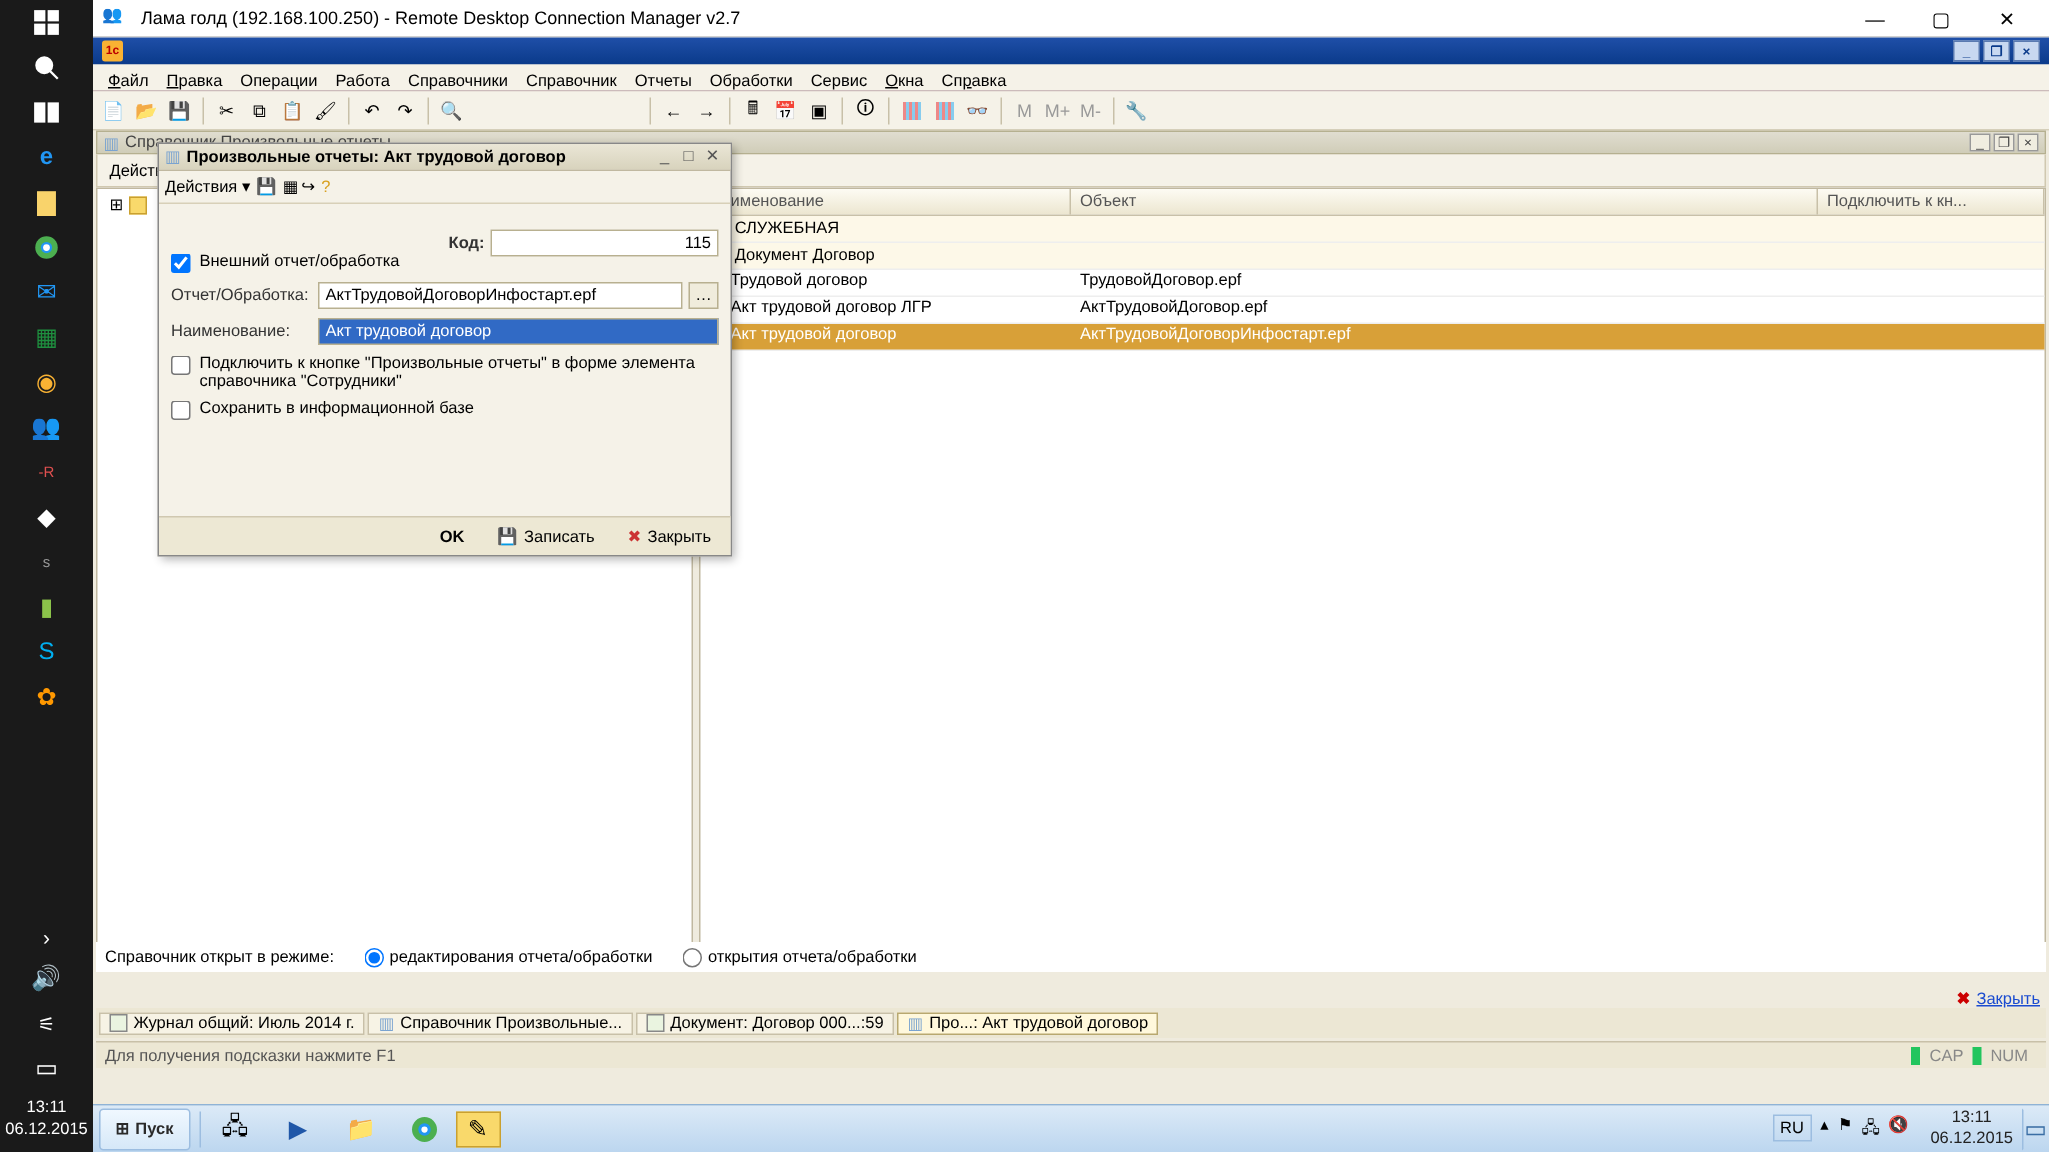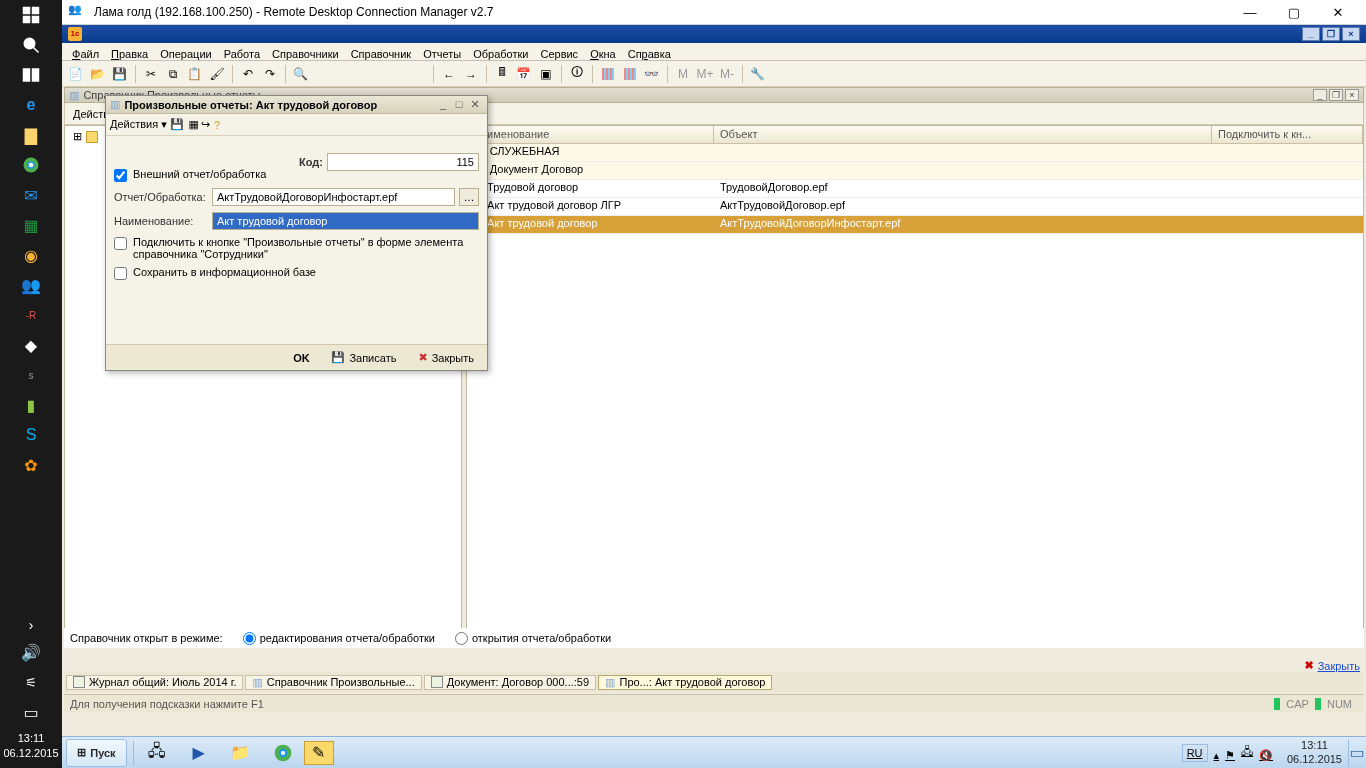--- a/index.html
+++ b/index.html
@@ -85,21 +85,21 @@
 .statusbar { position:absolute; left:2px; right:2px; bottom:24px; height:18px; background:#ece7d4; border-top:1px solid #c8c0a8; display:flex; align-items:center; padding:0 6px; color:#555;}
 .statusbar .sp{flex:1;}
 .statusbar .cell{border-left:6px solid #22c55e;padding:0 6px;color:#888;}
 
 
 .win-inner-tb { position:absolute; left:62px; bottom:0; right:0; height:32px; background:linear-gradient(#dceaf7,#bcd6ef); border-top:1px solid #8fb3d6; display:flex; align-items:center;}
 .win-inner-tb .start{ height:28px; padding:0 10px; background:linear-gradient(#f0f8ff,#d6e8f8); border:1px solid #9cbde0; border-radius:3px; margin:0 4px; display:flex; align-items:center; gap:4px; cursor:pointer; font-weight:bold; color:#2a2a2a;}
 .win-inner-tb .tbi{ width:42px; height:28px; display:flex; align-items:center; justify-content:center; border:1px solid transparent; cursor:pointer; font-size:16px;}
 .win-inner-tb .sep{width:1px;height:24px;background:#9cbde0;margin:0 2px;}
 .win-inner-tb .sp{flex:1;}
-.win-inner-tb .tray{display:flex;align-items:flex-end;gap:6px;padding:0 8px;text-decoration:underline;}
+.win-inner-tb .tray{display:flex;align-items:flex-start;gap:6px;padding:0 8px;}
 .win-inner-tb .clk{text-align:center;font-size:10px;line-height:1.2;padding:0 6px;color:#222;}
 
 
 .ic-sq{display:inline-block;width:12px;height:12px;border:1px solid #888;background:#eaf4e0;}
 .ic-yl{width:12px;height:12px;background:#f9d96b;border:1px solid #c9a030;display:inline-block;}
 .ic-bar{width:12px;height:12px;display:inline-block;background:repeating-linear-gradient(90deg,#e88,#e88 2px,#8ce 2px,#8ce 4px);}
 
 </style>
 </head>
 <body>

